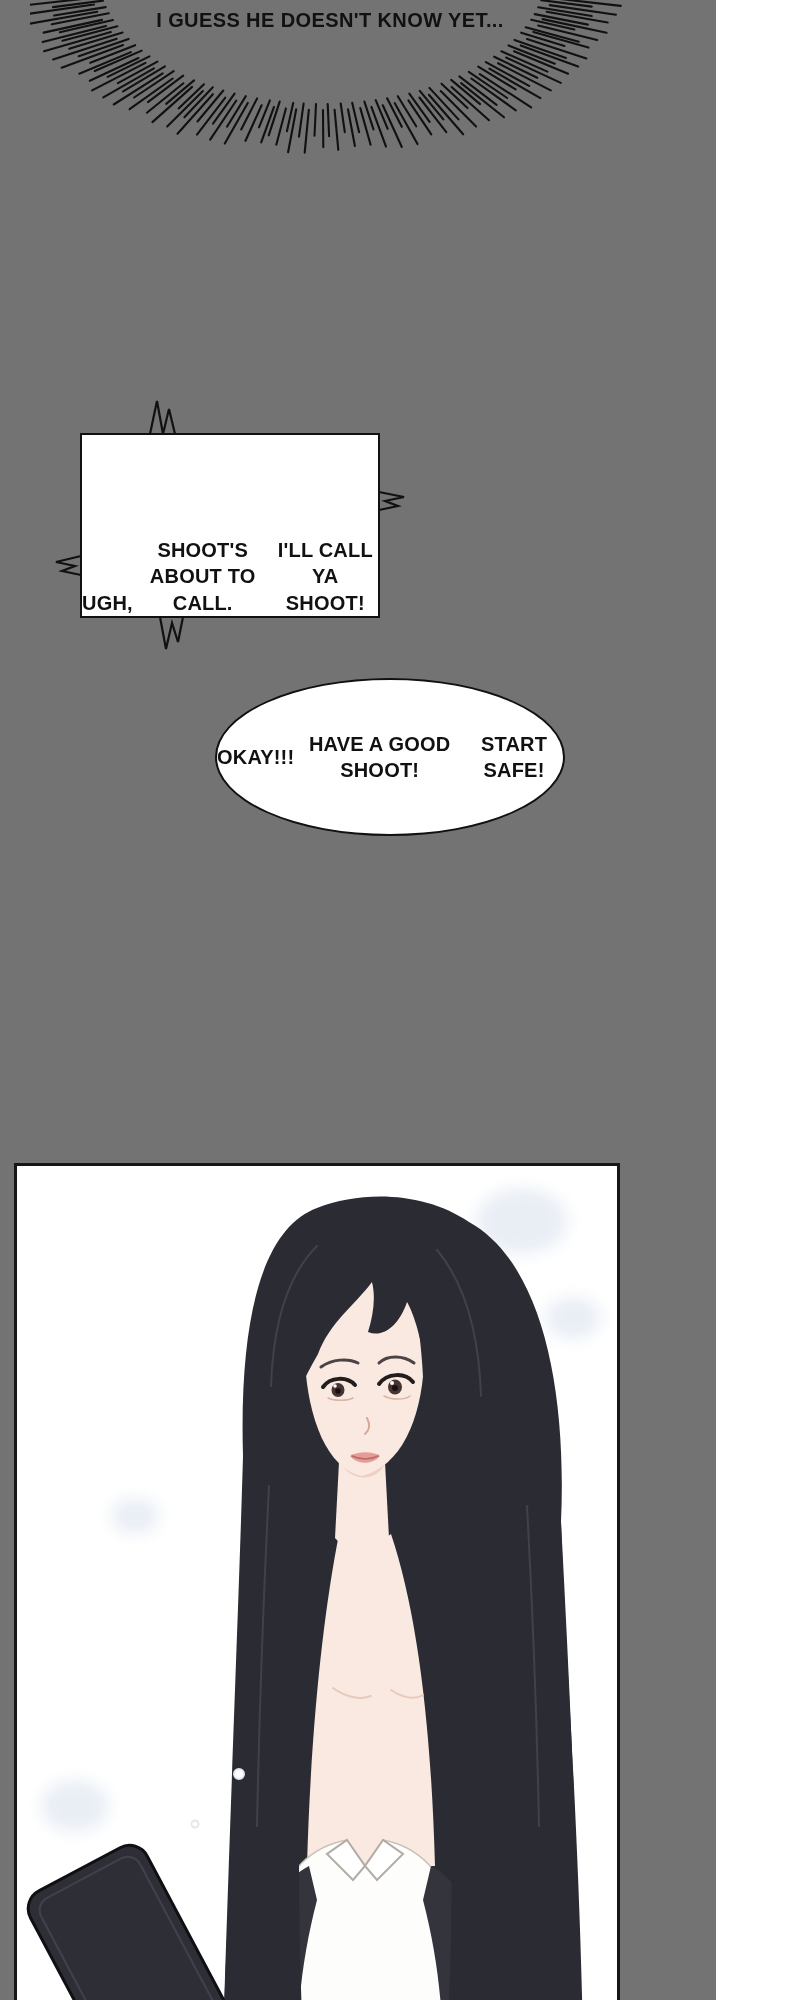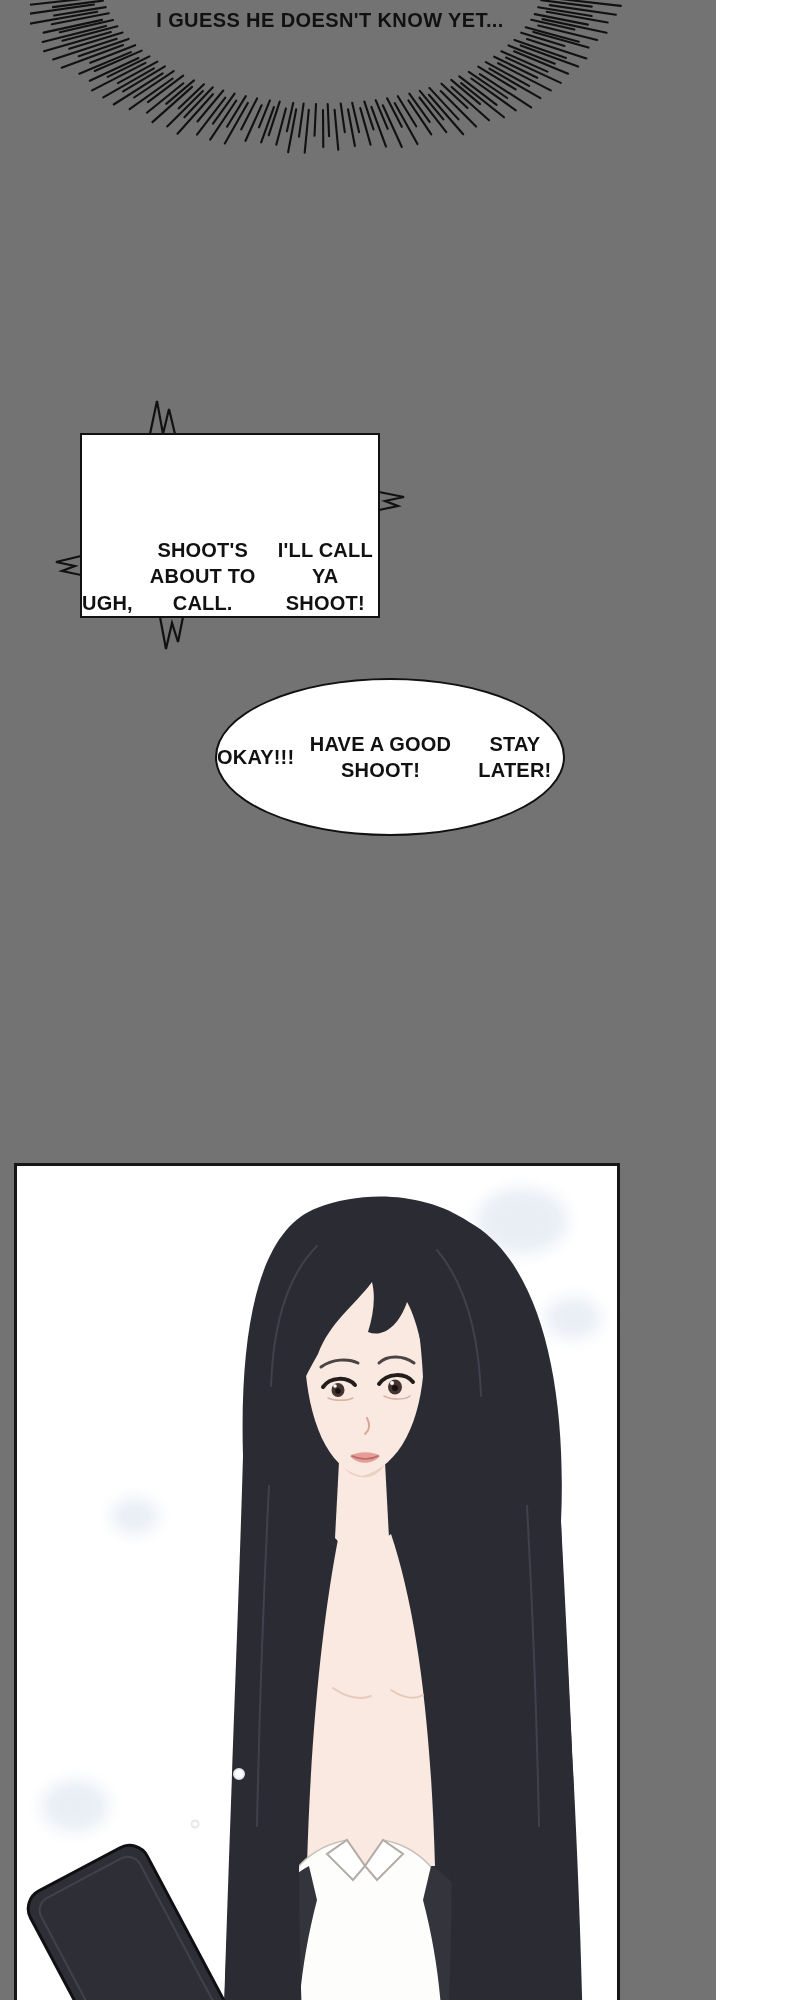--- a/index.html
+++ b/index.html
@@ -167,21 +167,21 @@
     <div class="shout-box">
       <p>UGH,</p>
       <p>SHOOT'S ABOUT TO CALL.</p>
       <p>I'LL CALL YA SHOOT!</p>
     </div>
   </section>
 
   <section class="oval">
     <p>OKAY!!!</p>
     <p>HAVE A GOOD SHOOT!</p>
-    <p>STAY LATER!</p>
+    <p>START SAFE!</p>
   </section>
 
   <section class="panel">
     <svg viewBox="0 0 600 874" preserveAspectRatio="none">
       <defs>
         <filter id="soft" x="-60%" y="-60%" width="220%" height="220%">
           <feGaussianBlur stdDeviation="8"></feGaussianBlur>
         </filter>
       </defs>
 

